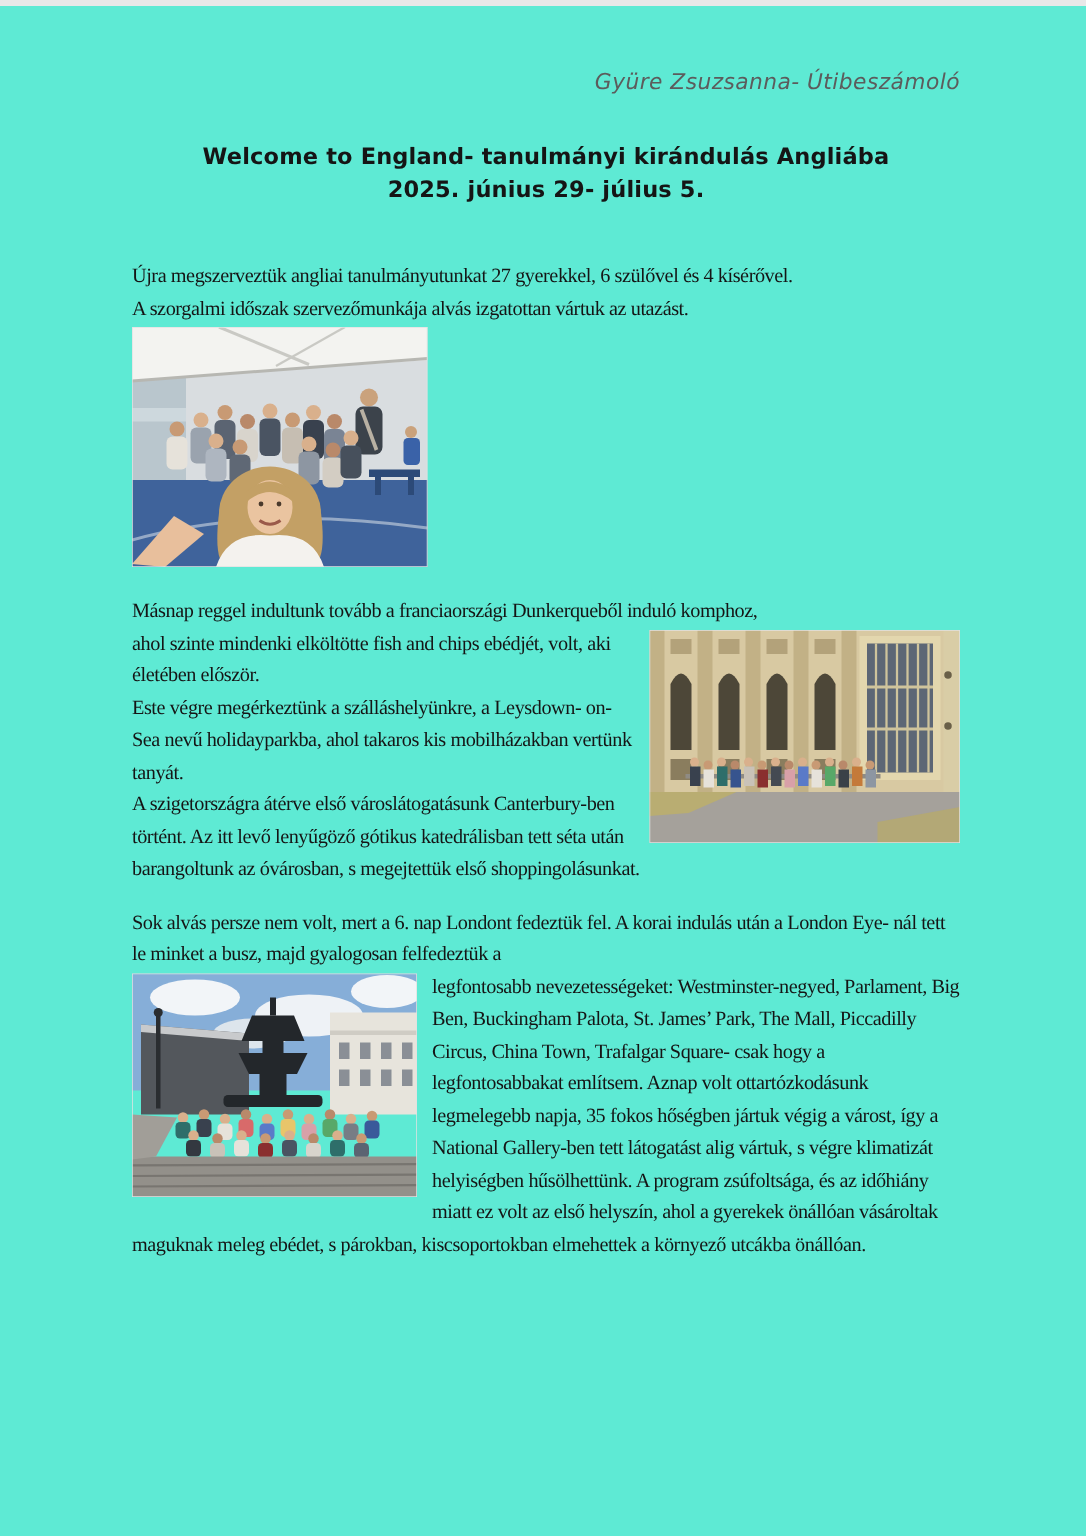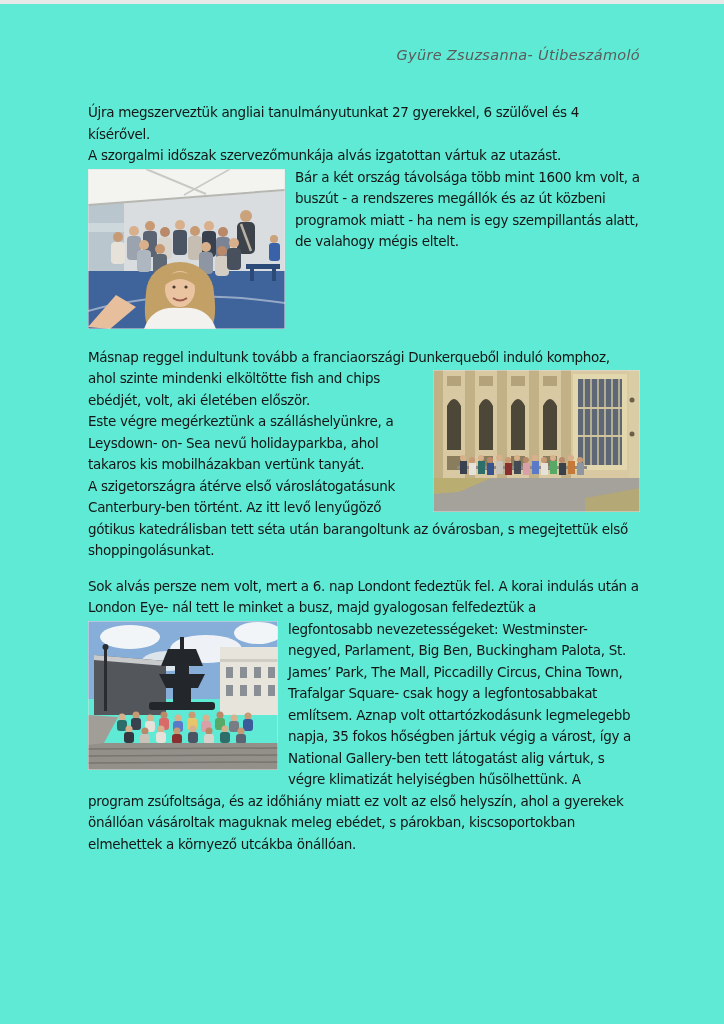--- a/index.html
+++ b/index.html
@@ -19,29 +19,33 @@
     margin-top:28px;letter-spacing:0.1px;
   }
   .sec{margin:0;}
   .sec::after{content:"";display:block;clear:both;}
   .sec.gap{margin-top:14px;}
   .intro{margin-top:36px;}
   .ph{display:block;}
   .ph.left{float:left;margin:2px 10px 4px 0;}
   .ph.right{float:right;margin:2px 0 6px 10px;}
   .ph svg{display:block;}
-  p.t{margin:0;}
+  p.t{margin:0;font-family:Liberation Serif, serif;}
 </style>
 </head>
 <body>
 
 <div class="page">
 
   <div class="note">Gyüre Zsuzsanna- Útibeszámoló</div>
 
+  <div class="title">
+    <div>Welcome to England- tanulmányi kirándulás Angliába</div>
+    <div>2025. június 29- július 5.</div>
+  </div>
 
   <div class="sec intro">
     <p class="t">Újra megszerveztük angliai tanulmányutunkat 27 gyerekkel, 6 szülővel és 4 kísérővel.</p>
     <p class="t">A szorgalmi időszak szervezőmunkája alvás izgatottan vártuk az utazást.</p>
   </div>
 
   <div class="sec">
     <span class="ph left" role="img" aria-label="Csoportos szelfi a komp fedélzetén">
       <svg width="197" height="160" viewBox="0 0 197 160">
         <rect width="197" height="160" fill="#d9dde0"></rect>
@@ -100,21 +104,20 @@
           <ellipse cx="92" cy="120" rx="15" ry="18" fill="#eac4a0"></ellipse>
           <path d="M76,110 Q92,96 108,110 L108,117 Q92,103 76,117 Z" fill="#c3a065"></path>
           <circle cx="86" cy="118" r="1.6" fill="#4a3a2c"></circle>
           <circle cx="98" cy="118" r="1.6" fill="#4a3a2c"></circle>
           <path d="M85,129 Q92,134 99,129" stroke="#9a5a4a" stroke-width="2" fill="none"></path>
           <path d="M56,160 Q64,136 92,139 Q120,136 128,160 Z" fill="#f4f2ee"></path>
         </g>
         <rect width="197" height="160" fill="none" stroke="#e2e2e2" stroke-width="1"></rect>
       </svg>
     </span>
-    <p class="t">Bár a két ország távolsága több mint 1600 km volt, a buszút - a rendszeres megállók és az út közbeni programok miatt - ha nem is egy szempillantás alatt, de valahogy mégis eltelt.</p>
   </div>
 
   <div class="sec gap">
     <p class="t">Másnap reggel indultunk tovább a franciaországi Dunkerqueből induló komphoz,</p>
     <span class="ph right" role="img" aria-label="Csoportkép a canterburyi katedrális előtt">
       <svg width="207" height="142" viewBox="0 0 207 142">
         <rect width="207" height="142" fill="#d8c9a2"></rect>
 
         <g>
           <rect x="0" y="0" width="10" height="110" fill="#c2b186"></rect>

